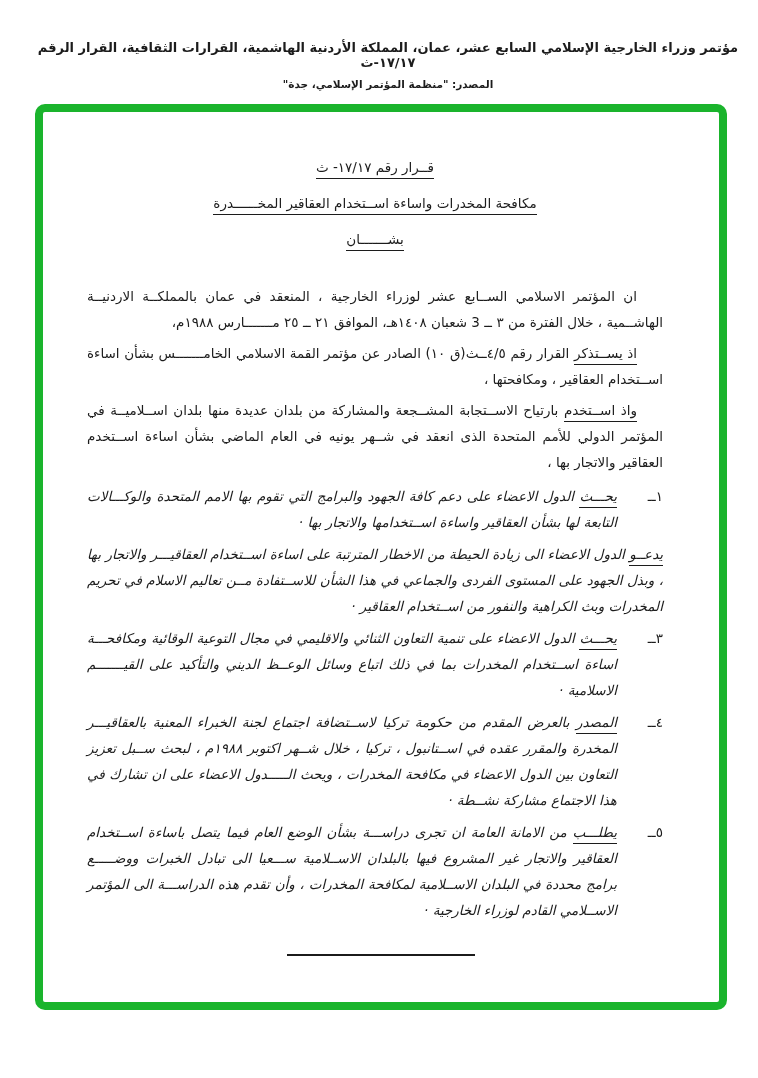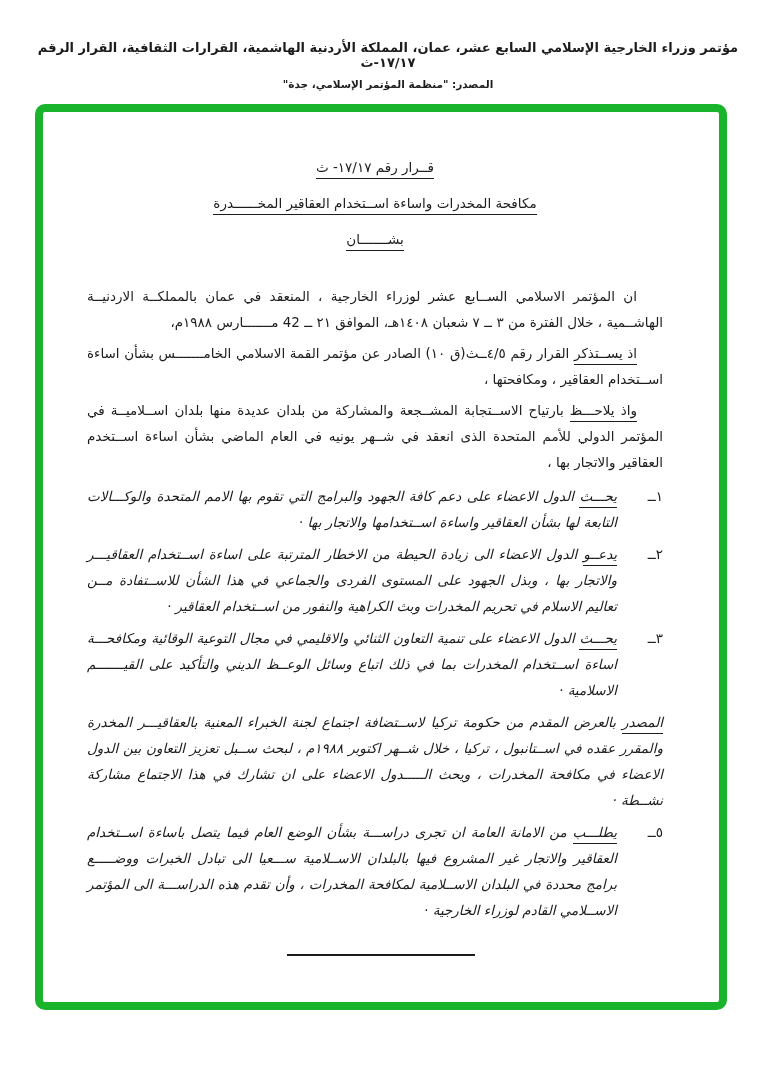--- a/index.html
+++ b/index.html
@@ -50,43 +50,43 @@
 
 <div class="green-frame" style="border-color: rgb(26, 180, 44);">
   <div class="doc" dir="rtl">
 
     <div class="title-block">
       <div class="title-line"><span class="u">قــرار رقم ١٧/١٧- ث</span></div>
       <div class="title-line"><span class="u">مكافحة المخدرات واساءة اســتخدام العقاقير المخــــــدرة</span></div>
       <div class="title-line"><span class="u">بشـــــــان</span></div>
     </div>
 
-    <p class="para"><span>ان المؤتمر الاسلامي الســابع عشر لوزراء الخارجية ، المنعقد في عمان بالمملكــة الاردنيــة الهاشــمية ، خلال الفترة من ٣ ــ ٧ شعبان ١٤٠٨هـ، الموافق ٢١ ــ 42 مـــــــارس ١٩٨٨م،</span></p>
+    <p class="para"><span>ان المؤتمر الاسلامي الســابع عشر لوزراء الخارجية ، المنعقد في عمان بالمملكــة الاردنيــة الهاشــمية ، خلال الفترة من ٣ ــ 3 شعبان ١٤٠٨هـ، الموافق ٢١ ــ ٢٥ مـــــــارس ١٩٨٨م،</span></p>
 
     <p class="para"><span class="u">اذ يســتذكر</span><span> القرار رقم ٤/٥ــث(ق ١٠) الصادر عن مؤتمر القمة الاسلامي الخامـــــــس بشأن اساءة اســتخدام العقاقير ، ومكافحتها ،</span></p>
 
 
-    <p class="para last-preamble"><span class="u">واذ يلاحـــظ</span><span> بارتياح الاســتجابة المشــجعة والمشاركة من بلدان عديدة منها بلدان اســلاميــة في المؤتمر الدولي للأمم المتحدة الذى انعقد في شــهر يونيه في العام الماضي بشأن اساءة اســتخدم العقاقير والاتجار بها ،</span></p>
+    <p class="para last-preamble"><span class="u">واذ اســتخدم</span><span> بارتياح الاســتجابة المشــجعة والمشاركة من بلدان عديدة منها بلدان اســلاميــة في المؤتمر الدولي للأمم المتحدة الذى انعقد في شــهر يونيه في العام الماضي بشأن اساءة اســتخدم العقاقير والاتجار بها ،</span></p>
 
     <div class="item">
       <span class="num">١ــ</span>
       <p class="body"><span class="u">يحـــث</span><span> الدول الاعضاء على دعم كافة الجهود والبرامج التي تقوم بها الامم المتحدة والوكـــالات التابعة لها بشأن العقاقير واساءة اســتخدامها والاتجار بها ·</span></p>
     </div>
 
     <div class="item">
-      <span class="num">٢ــ</span>
       <p class="body"><span class="u">يدعــو</span><span> الدول الاعضاء الى زيادة الحيطة من الاخطار المترتبة على اساءة اســتخدام العقاقيـــر والاتجار بها ،  وبذل الجهود على المستوى الفردى والجماعي في هذا الشأن للاســتفادة مــن تعاليم الاسلام في تحريم المخدرات وبث الكراهية والنفور من اســتخدام العقاقير ·</span></p>
     </div>
 
     <div class="item">
       <span class="num">٣ــ</span>
       <p class="body"><span class="u">يحـــث</span><span> الدول الاعضاء على تنمية التعاون الثنائي والاقليمي في مجال التوعية الوقائية ومكافحـــة اساءة اســتخدام المخدرات بما في ذلك اتباع وسائل الوعــظ الديني والتأكيد على القيـــــــم الاسلامية ·</span></p>
     </div>
 
     <div class="item">
+      <span class="num">٤ــ</span>
       <p class="body"><span class="u">المصدر</span><span> بالعرض المقدم من حكومة تركيا لاســتضافة اجتماع لجنة الخبراء المعنية بالعقاقيـــر المخدرة والمقرر عقده في اســتانبول ،  تركيا ،  خلال شــهر اكتوبر ١٩٨٨م ، لبحث ســبل تعزيز التعاون بين الدول الاعضاء في مكافحة المخدرات ،  ويحث الـــــدول الاعضاء على ان تشارك في هذا الاجتماع مشاركة نشــطة ·</span></p>
     </div>
 
     <div class="item">
       <span class="num">٥ــ</span>
       <p class="body"><span class="u">يطلـــب</span><span> من الامانة العامة ان تجرى دراســـة بشأن الوضع العام فيما يتصل باساءة اســتخدام العقاقير والاتجار غير المشروع فيها بالبلدان الاســلامية ســـعيا الى تبادل الخبرات ووضـــــع برامج محددة في البلدان الاســلامية لمكافحة المخدرات ، وأن تقدم هذه الدراســـة الى المؤتمر الاســلامي القادم لوزراء الخارجية ·</span></p>
     </div>
 
     <div class="closing-rule"></div>
   </div>

